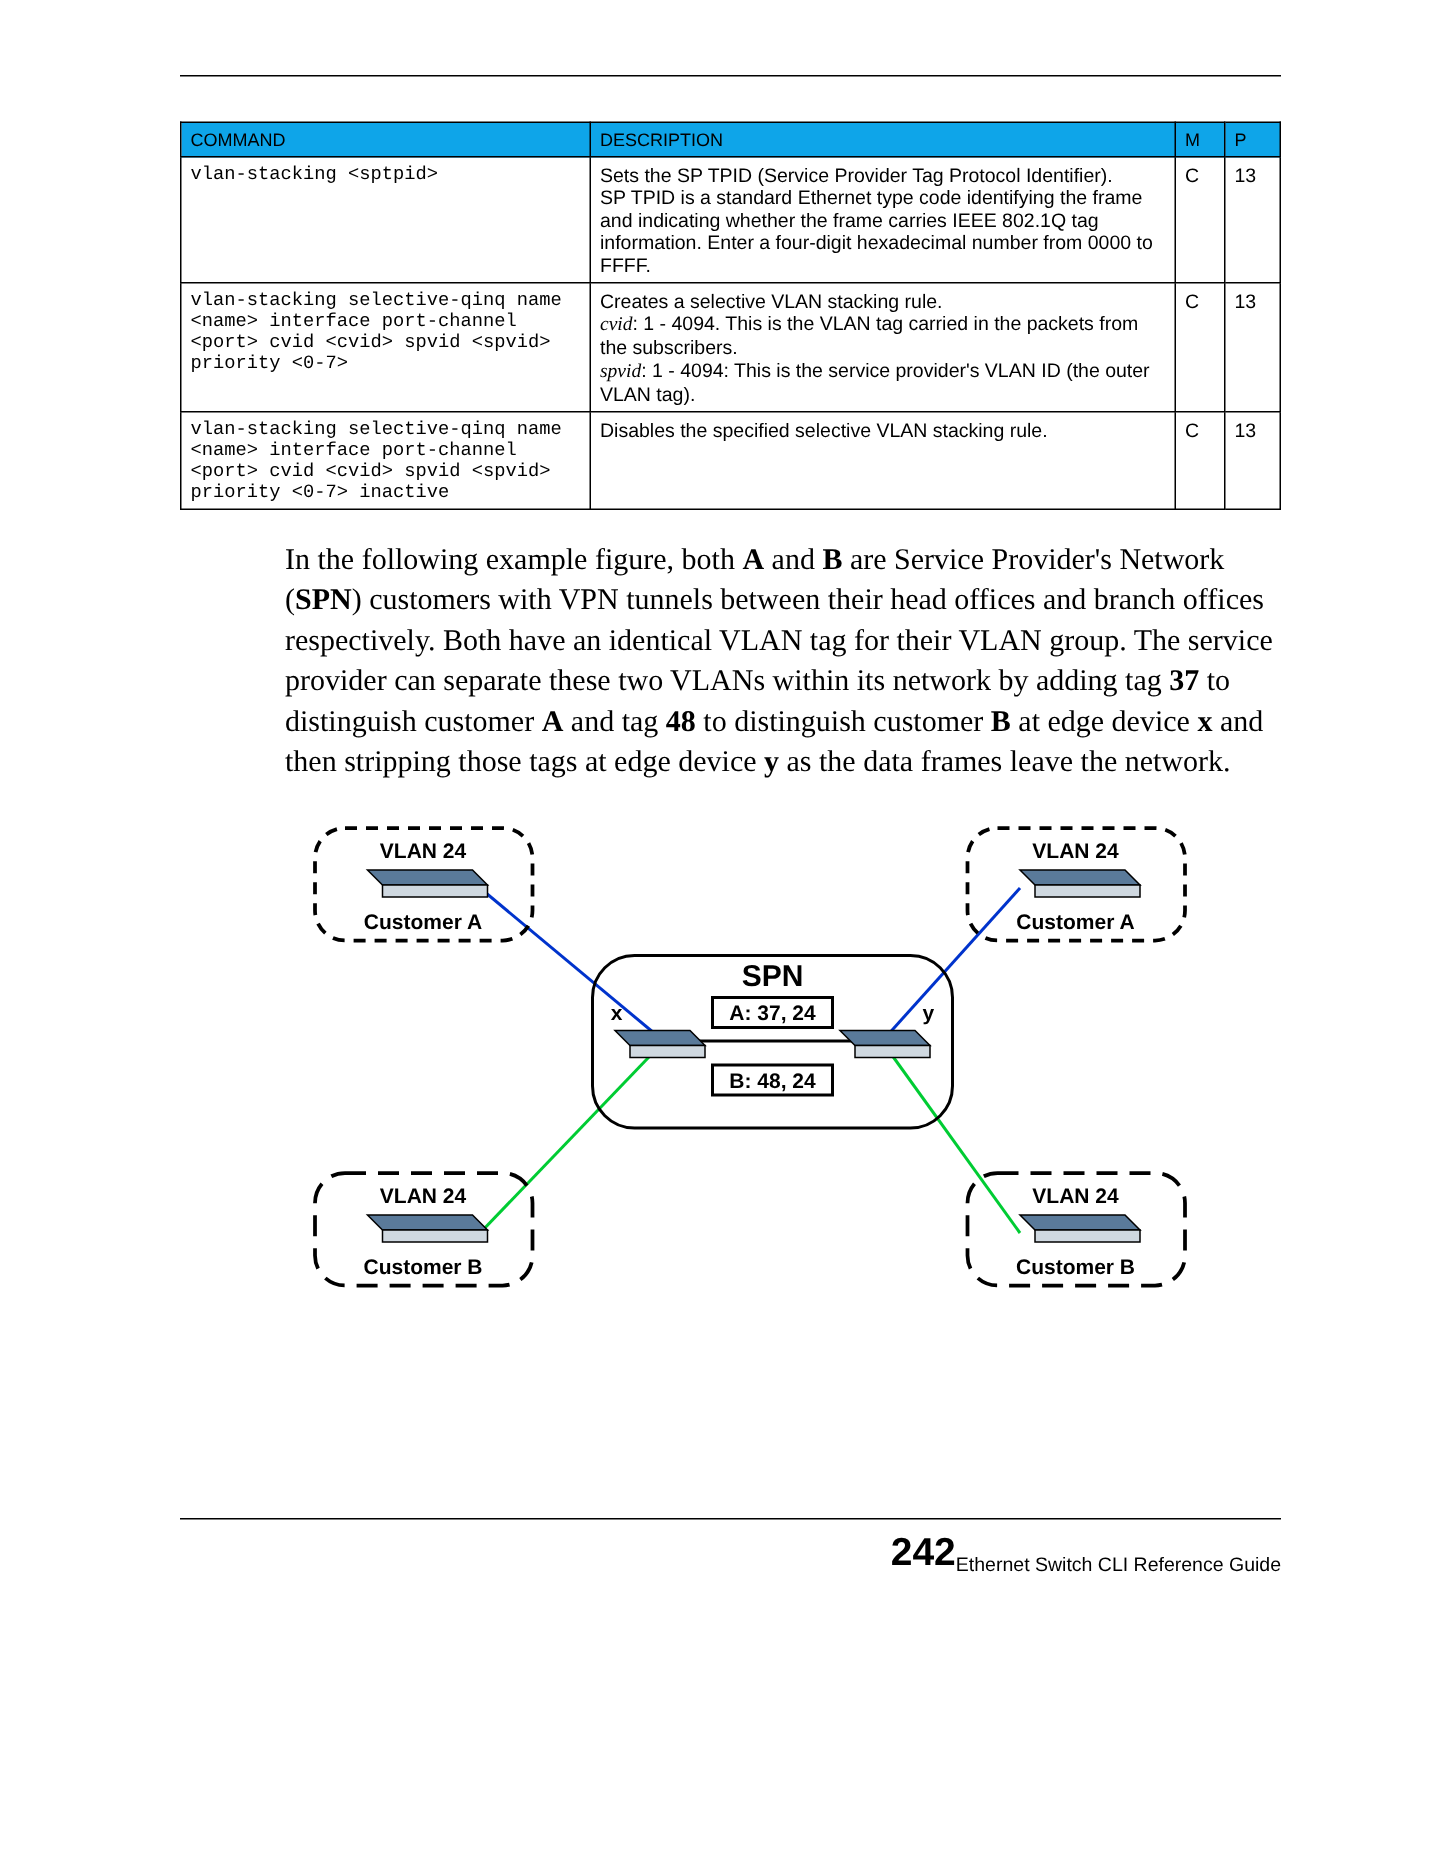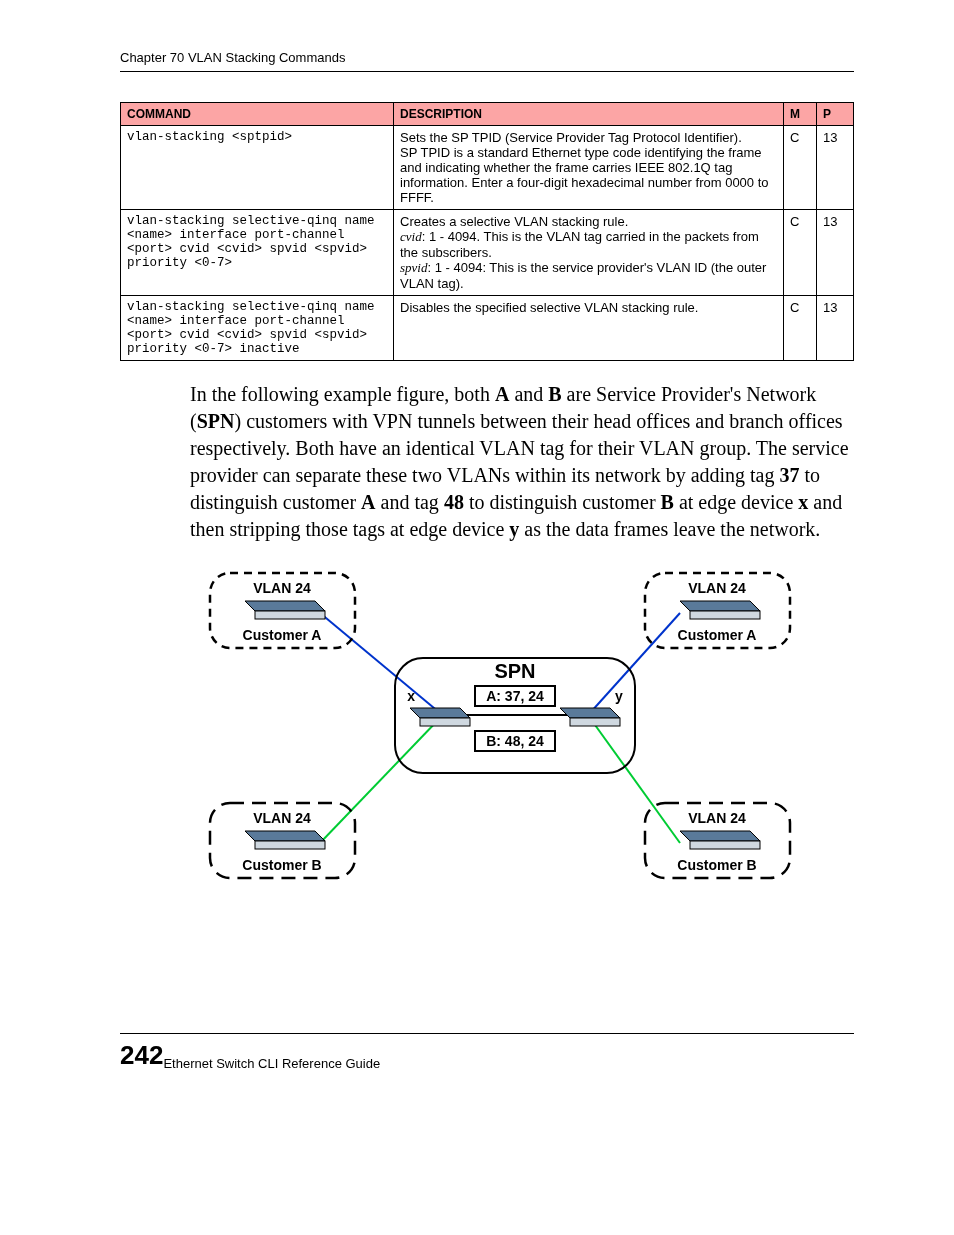--- a/index.html
+++ b/index.html
@@ -34,22 +34,22 @@
     width: 100%;
     font-size: 13px;
   }
   table.cmd-table th, table.cmd-table td {
     border: 1px solid #000;
     padding: 4px 6px;
     vertical-align: top;
     text-align: left;
   }
   table.cmd-table th {
-    background: #fca5a5;
-    font-weight: bold;
+    background: #0ea5e9;
+    font-weight: normal;
     font-size: 12px;
   }
   .mono {
     font-family: "Courier New", monospace;
     font-size: 12.5px;
     white-space: normal;
     margin-top: 46px;
   }
   .desc-italic { font-style: italic; font-family: Liberation Serif, serif; }
   h2.section-heading {
@@ -73,21 +73,21 @@
     width: 620px;
     height: 330px;
     position: relative;
   }
   .figure-area svg {
     width: 100%;
     height: 100%;
   }
   .footer {
     display: flex;
-    justify-content: flex-start;
+    justify-content: flex-end;
     align-items: flex-end;
     margin-top: 140px;
     border-top: 1px solid #000;
     padding-top: 6px;
   }
   .page-num {
     font-size: 26px;
     font-weight: bold;
   }
   .footer-title {
@@ -102,21 +102,20 @@
     font-family: Arial, sans-serif;
     font-weight: bold;
     font-size: 20px;
   }
 </style>
 </head>
 <body>
 
 <div class="page">
 
-  <div class="chapter-header">Chapter 70 VLAN Stacking Commands</div>
   <hr class="header-rule">
 
 
   <table class="cmd-table">
     <thead>
       <tr>
         <th style="width:260px">COMMAND</th>
         <th>DESCRIPTION</th>
         <th style="width:20px">M</th>
         <th style="width:24px">P</th>

